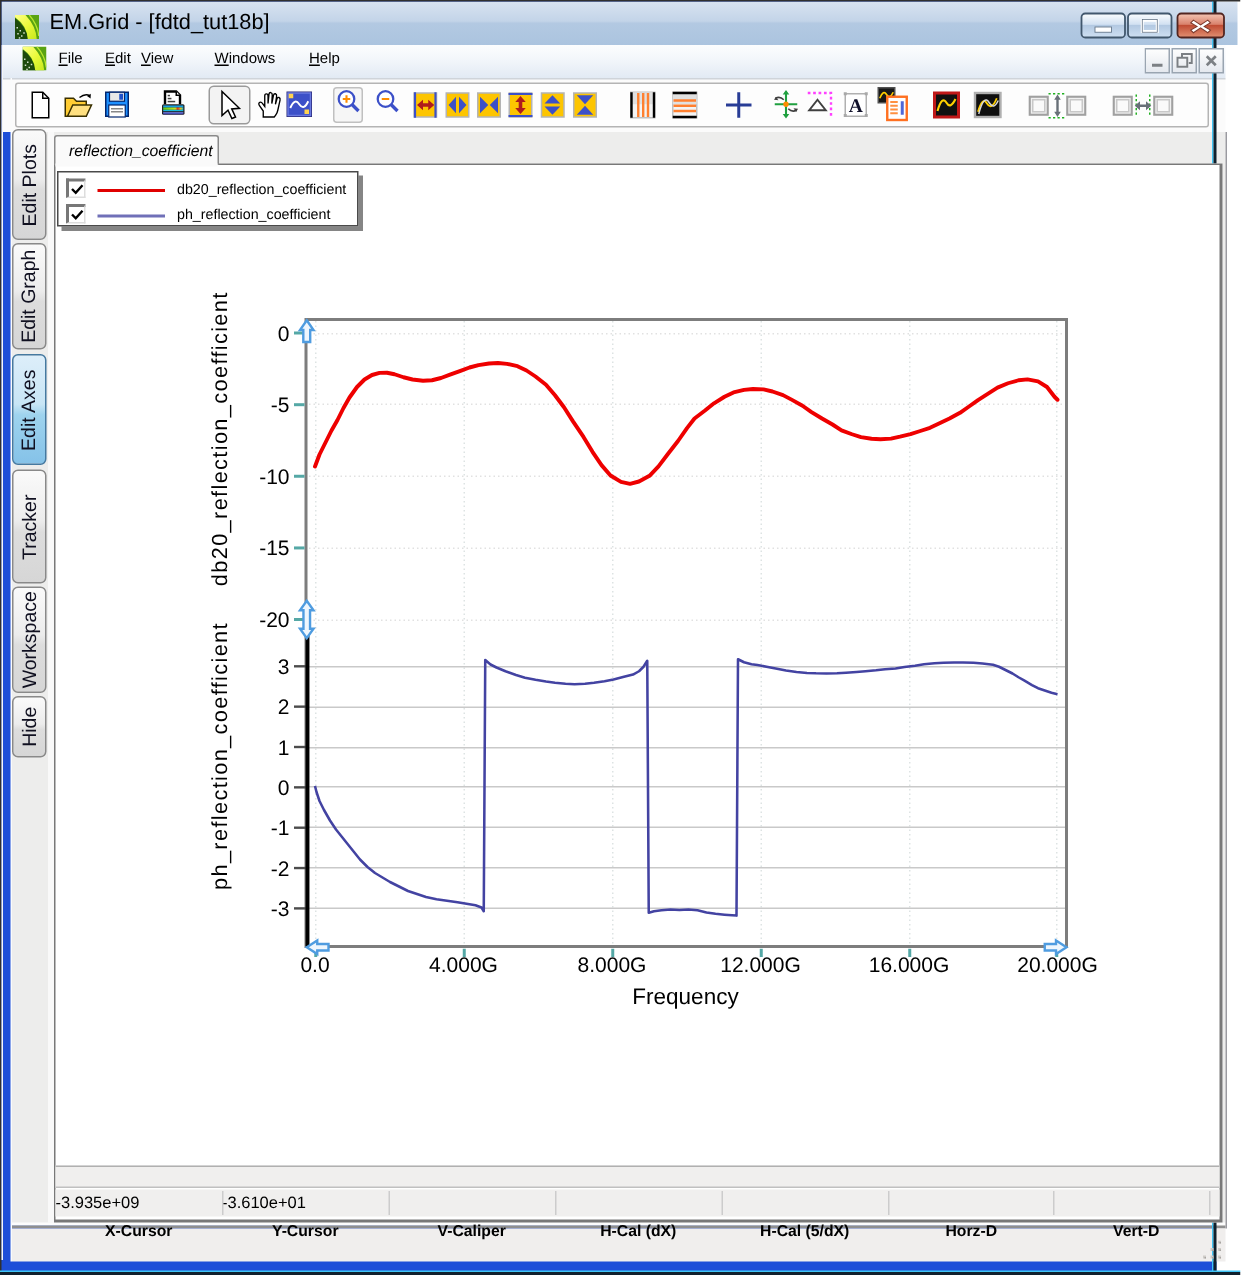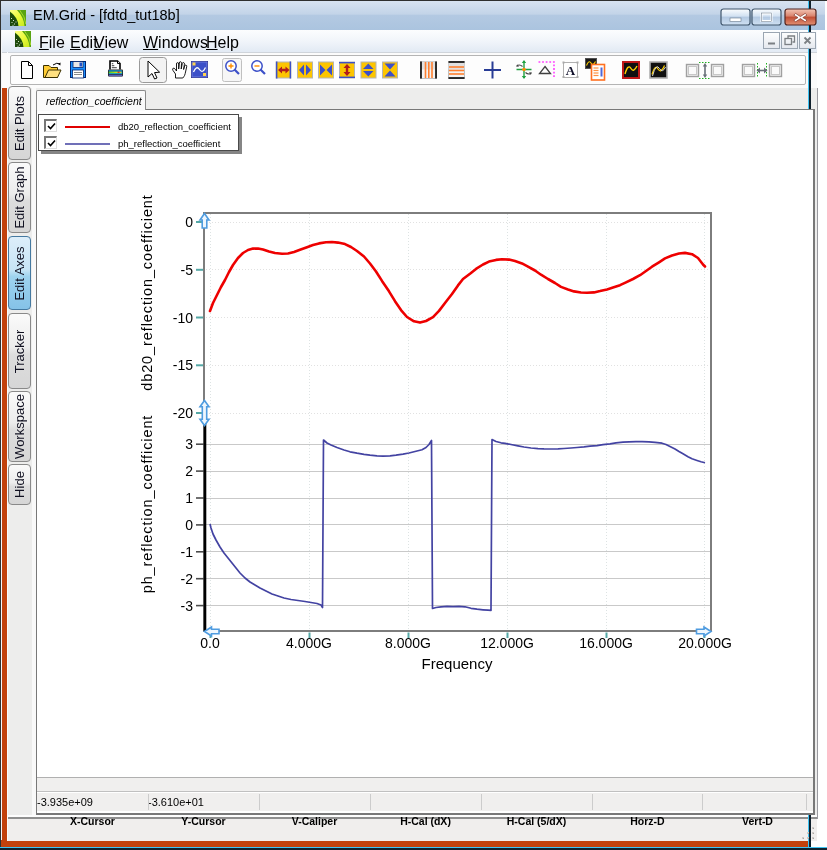--- a/index.html
+++ b/index.html
@@ -1,35 +1,35 @@
 <!DOCTYPE html>
 <html><head>
 <meta charset="utf-8">
 <style>
   * { margin:0; padding:0; box-sizing:border-box; }
   html,body { width:827px; height:850px; overflow:hidden; font-family:"Liberation Sans", sans-serif; }
-  #win { position:relative; width:811px; height:850px; background:#c2410c; }
+  #win { position:relative; width:811px; height:850px; background:#1d4ed8; }
   .abs { position:absolute; }
   
   #edgeL { left:0; top:0; width:1px; height:850px; background:#30302f; }
   #edgeL2 { left:1px; top:30px; width:1px; height:810px; background:#f4f6f8; }
   #edgeR1 { right:10px; top:841px; width:0; height:0; background:none; }
   #edgeRc { right:2px; top:0; width:1px; height:850px; background:#3fc4f4; }
   #edgeR { right:0; top:0; width:2px; height:850px; background:#10202c; }
   #edgeT { left:0; top:0; width:827px; height:1px; background:#30302f; }
   #edgeB { left:0; bottom:0; width:827px; height:2px; background:#10202c; }
   #edgeBc { left:0; bottom:2px; width:827px; height:1px; background:#3fc4f4; }
   
   #titlebar { left:1px; top:1px; width:824px; height:29px;
      background:linear-gradient(#d8e3f1 0%, #c3d4e8 45%, #b3c9e2 50%, #abc4df 100%); }
   #title-text { left:33px; top:7px; font-size:14.5px; color:#000; }
   
   #menubar { left:2px; top:30px; width:815px; height:22px;
      background:linear-gradient(#fcfdfe 0%, #f1f5fa 50%, #e2eaf4 100%); }
-  .menuitem { position:absolute; top:34px; font-size:16px; color:#000; }
+  .menuitem { position:absolute; top:34px; font-size:10px; color:#000; }
   .menuitem span { text-decoration:underline; }
   
   #toolstrip { left:2px; top:52px; width:815px; height:36px; background:#fbfbfb; border-top:1px solid #cfd4da; }
   #toolbox { left:10px; top:55px; width:796px; height:30px; background:#fdfdfd;
      border:1px solid #b4b4b4; border-radius:2px; }
   
   #client { left:8px; top:88px; width:809px; height:729px; background:#ededec; }
   
   .vtab { position:absolute; left:8px; width:23px; border:1px solid #898989; border-radius:4px;
      background:linear-gradient(180deg,#fafafa,#ececec 45%,#dddddd 55%,#d6d6d6);

